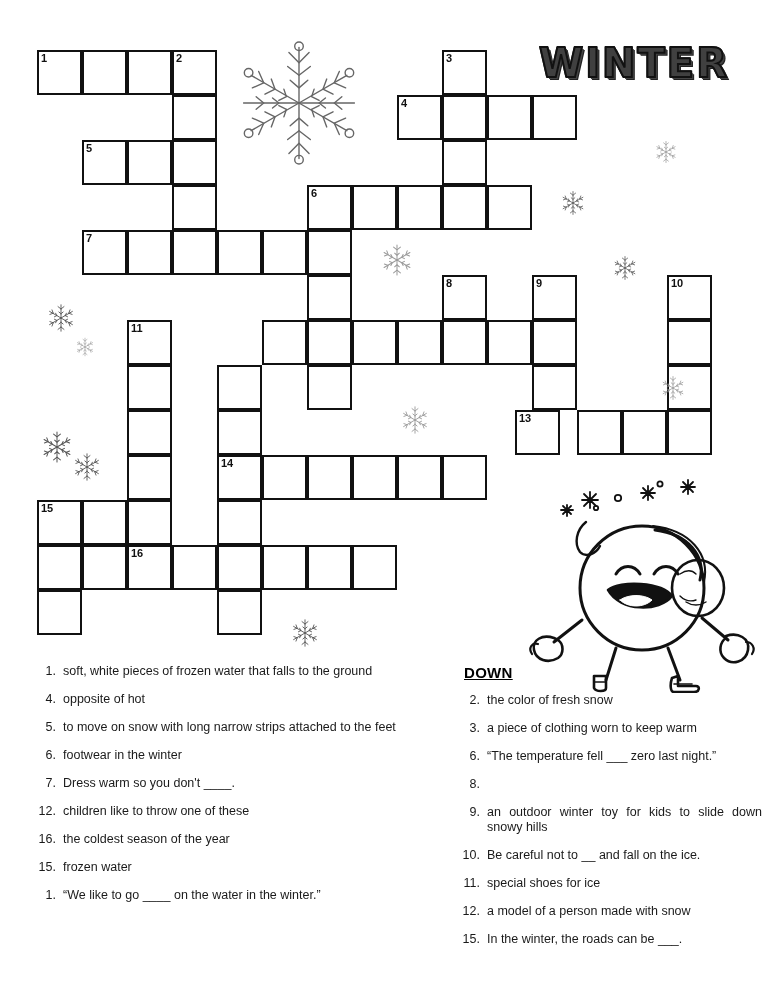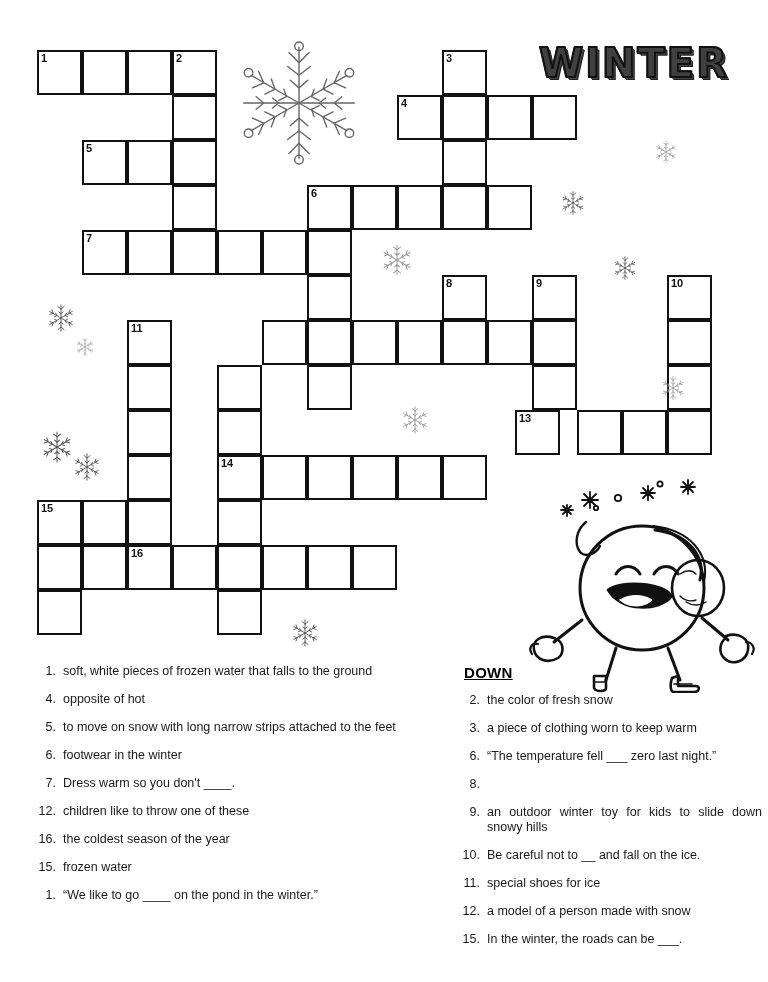--- a/index.html
+++ b/index.html
@@ -604,21 +604,21 @@
           <li>
             <span class="num">16.</span>
             <span class="txt">the coldest season of the year</span>
           </li>
           <li>
             <span class="num">15.</span>
             <span class="txt">frozen water</span>
           </li>
           <li>
             <span class="num">1.</span>
-            <span class="txt">“We like to go ____ on the pond in the winter.”</span>
+            <span class="txt">“We like to go ____ on the water in the winter.”</span>
           </li>
         </ul>
     </div>
 
     <div class="clue-col" id="col-down">
       <div class="clue-head">DOWN</div>
       <ul class="clue-list" id="down-list">
           <li>
             <span class="num">2.</span>
             <span class="txt">the color of fresh snow</span>

